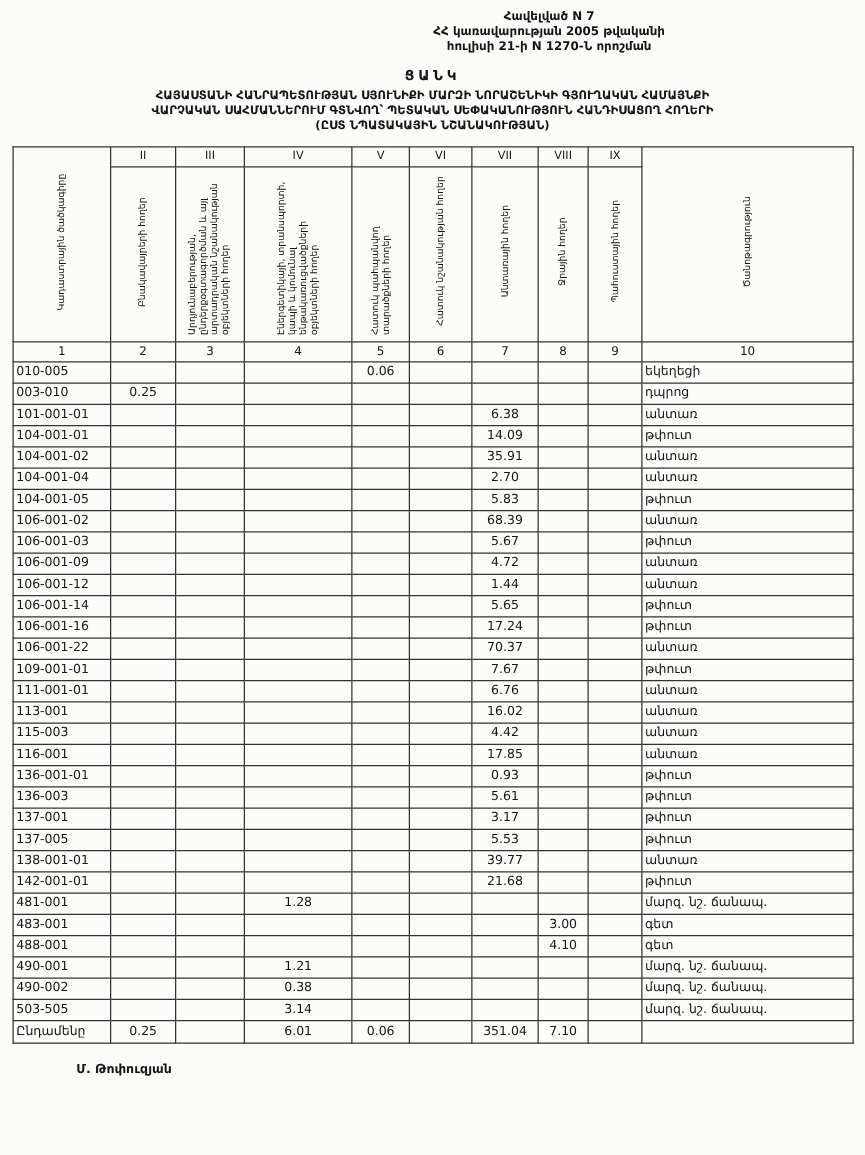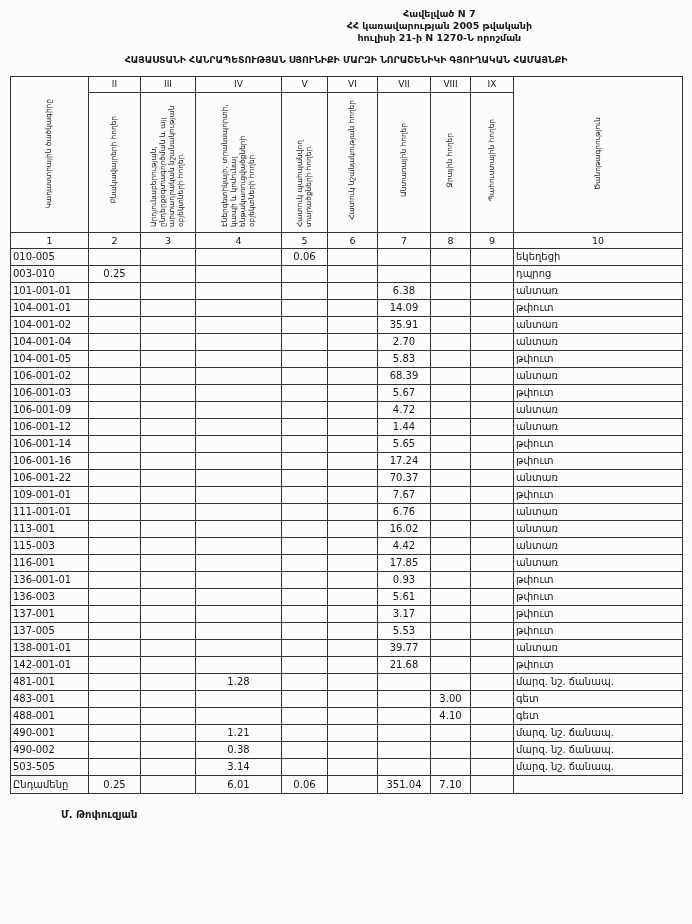--- a/index.html
+++ b/index.html
@@ -83,21 +83,24 @@
 
 <div class="page">
 
   <div class="appendix">
     <div>Հավելված N 7</div>
     <div>ՀՀ կառավարության 2005 թվականի</div>
     <div>հուլիսի 21-ի N 1270-Ն որոշման</div>
   </div>
 
   <div class="title-block">
+    <div class="title-heading">ՑԱՆԿ</div>
     <div class="title-line">ՀԱՅԱՍՏԱՆԻ ՀԱՆՐԱՊԵՏՈՒԹՅԱՆ ՍՅՈՒՆԻՔԻ ՄԱՐԶԻ ՆՈՐԱՇԵՆԻԿԻ ԳՅՈՒՂԱԿԱՆ ՀԱՄԱՅՆՔԻ</div>
+    <div class="title-line">ՎԱՐՉԱԿԱՆ ՍԱՀՄԱՆՆԵՐՈՒՄ ԳՏՆՎՈՂ՝ ՊԵՏԱԿԱՆ ՍԵՓԱԿԱՆՈՒԹՅՈՒՆ ՀԱՆԴԻՍԱՑՈՂ ՀՈՂԵՐԻ</div>
+    <div class="title-line">(ԸՍՏ ՆՊԱՏԱԿԱՅԻՆ ՆՇԱՆԱԿՈՒԹՅԱՆ)</div>
   </div>
 
   <table class="land">
     <colgroup>
       <col style="width:78px">
         <col style="width:52px">
         <col style="width:55px">
         <col style="width:86px">
       <col style="width:46px">
         <col style="width:50px">

